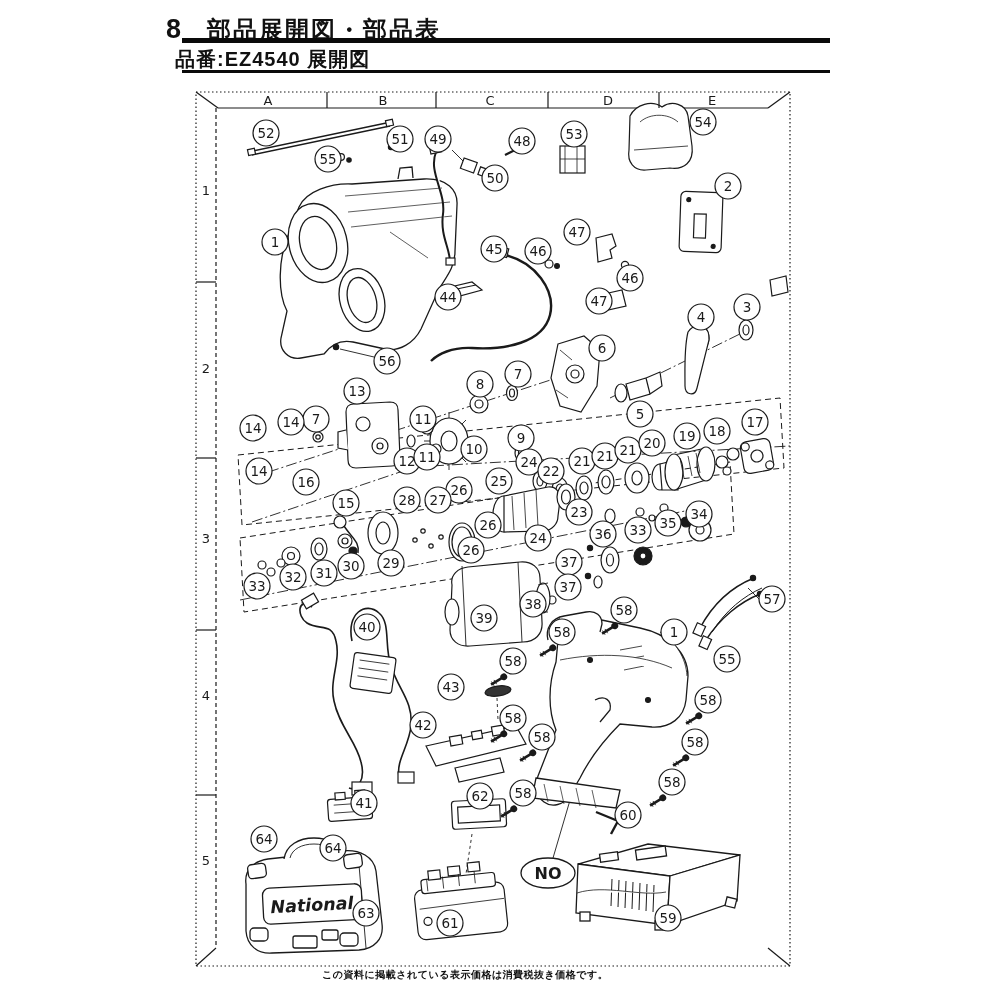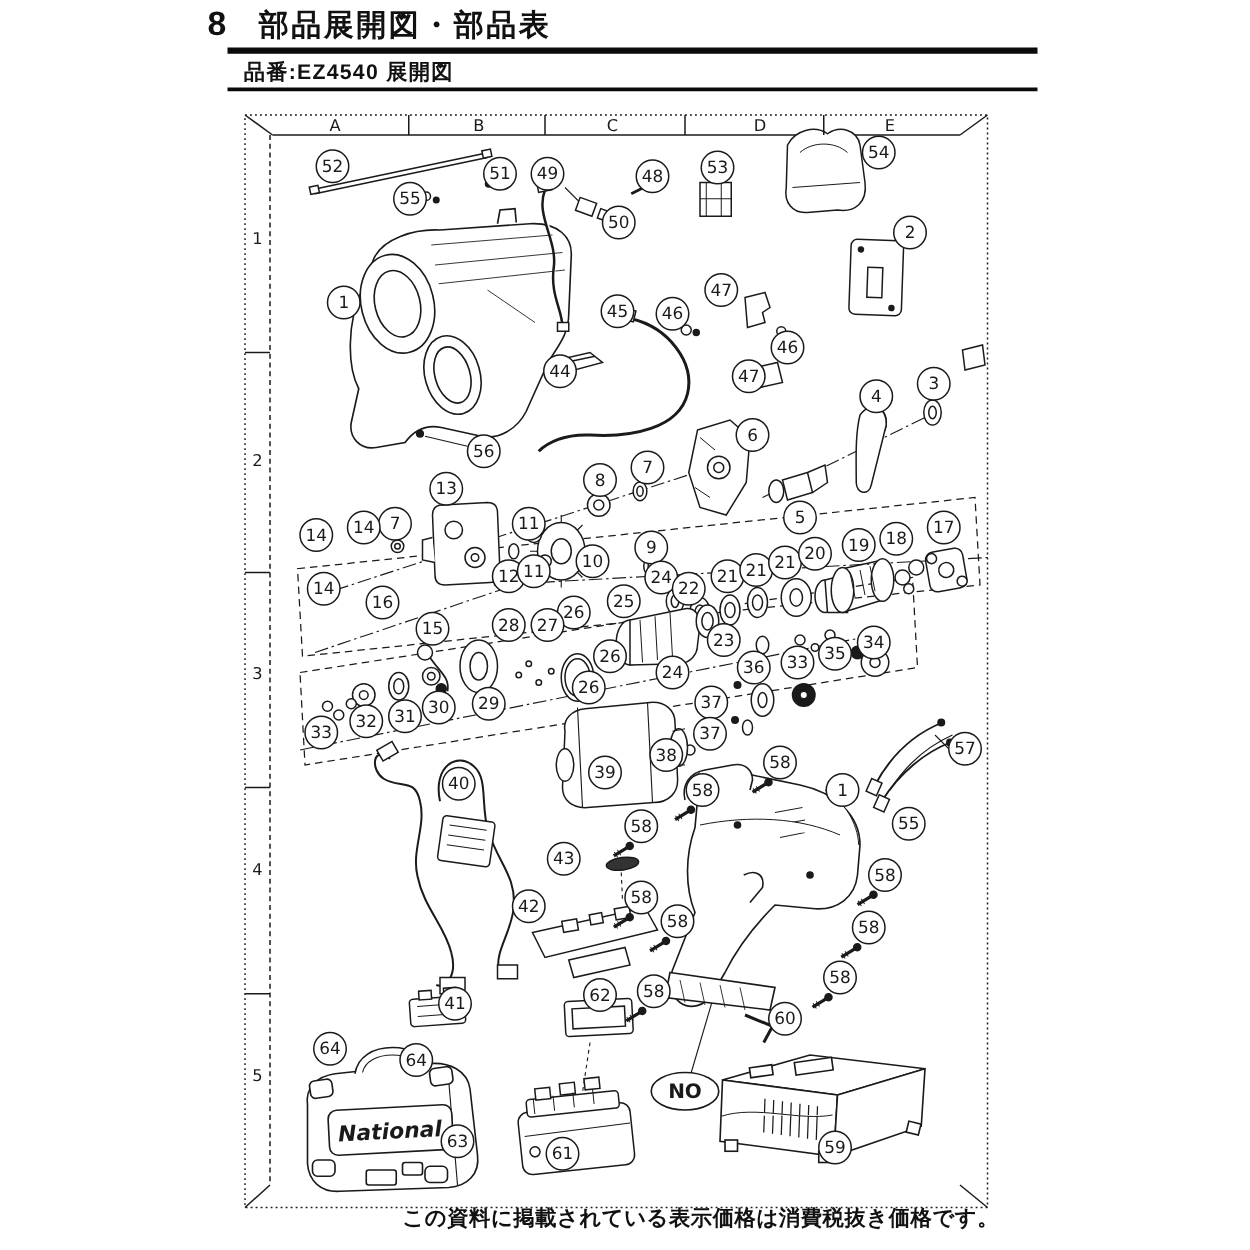--- a/index.html
+++ b/index.html
@@ -1,24 +1,24 @@
 <!DOCTYPE html>
 <html><head>
 <meta charset="utf-8">
 <style>
   html,body{margin:0;padding:0;background:#fff;}
   .page{position:relative;width:1000px;height:1000px;background:#fff;overflow:hidden;
         font-family:"Liberation Sans","DejaVu Sans",sans-serif;color:#111;}
   .hdr{position:absolute;left:166px;top:4px;display:flex;align-items:baseline;gap:26px;z-index:2;}
   .hdr .num{font-size:27px;font-weight:bold;}
-  .hdr .ttl{font-size:24px;font-weight:bold;letter-spacing:2px;}
+  .hdr .ttl{font-size:24px;font-weight:bold;letter-spacing:2px;margin-top:10px;}
   .bar-thick{position:absolute;left:182px;top:38px;width:648px;height:5px;background:#0a0a0a;z-index:2;}
-  .subttl{position:absolute;left:195px;top:46px;font-size:17px;font-weight:bold;letter-spacing:1px;z-index:2;}
+  .subttl{position:absolute;left:175px;top:46px;font-size:20px;font-weight:bold;letter-spacing:1px;z-index:2;}
   .bar-thin{position:absolute;left:182px;top:70px;width:648px;height:2.5px;background:#0a0a0a;z-index:2;}
-  .foot{position:absolute;left:322px;top:967px;font-size:17px;font-weight:bold;line-height:16px;
+  .foot{position:absolute;left:322px;top:967px;font-size:10px;font-weight:bold;line-height:16px;
         letter-spacing:0.5px;z-index:2;}
   svg{position:absolute;left:0;top:0;z-index:1;}
 </style>
 </head>
 <body>
 
 <div class="page">
   <div class="hdr">
     <span class="num">8</span>
     <span class="ttl">部品展開図・部品表</span>

